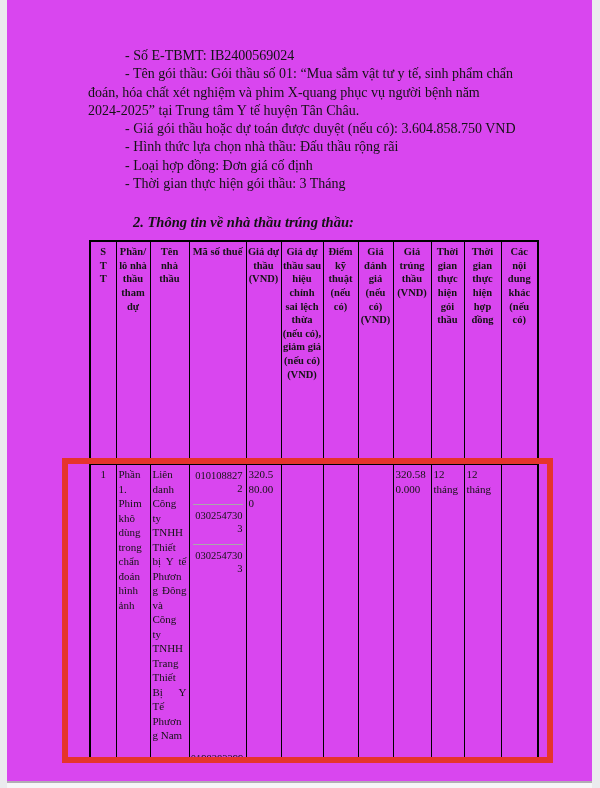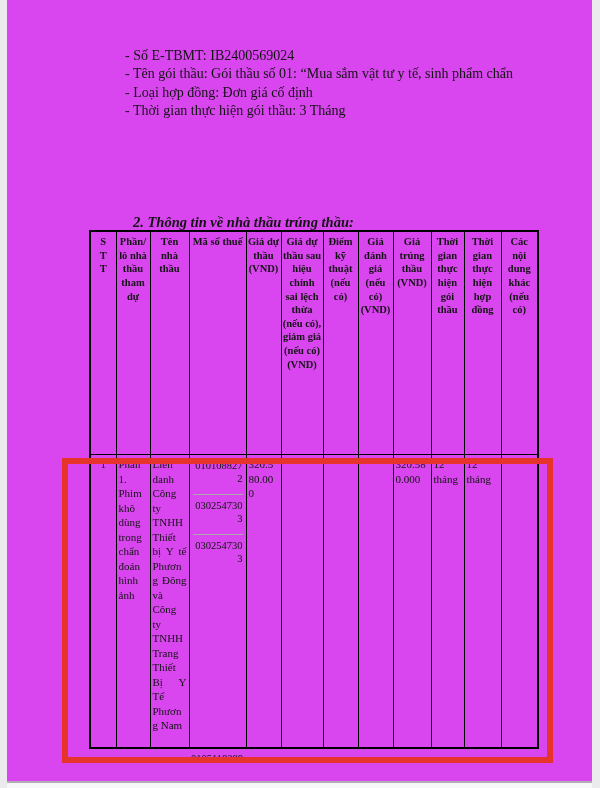--- a/index.html
+++ b/index.html
@@ -18,21 +18,21 @@
   
   .doc-text{position:absolute;left:88px;top:47px;width:470px;font-size:14px;}
   .doc-line{height:18.3px;line-height:18.3px;white-space:nowrap;}
   .doc-line.indent{padding-left:37px;}
   .section-heading{
     position:absolute;left:133px;top:213px;height:19px;line-height:19px;
     font-size:14.5px;font-weight:bold;font-style:italic;white-space:nowrap;text-align:center;
   }
 
   
-  .tbl-wrap{position:absolute;left:89px;top:230px;font-family:Liberation Serif, serif;}
+  .tbl-wrap{position:absolute;left:89px;top:240px;font-family:Liberation Serif, serif;}
   table.results{border-collapse:collapse;table-layout:fixed;width:448px;border:2px solid #000;}
   table.results th,table.results td{border:1px solid #000;}
   table.results th{
     font-weight:bold;font-size:10.5px;line-height:1.3;
     padding:3px 1px;vertical-align:top;text-align:center;
     overflow-wrap:anywhere;word-break:break-word;height:216px;
   }
   table.results td{
     font-size:11px;line-height:1.32;vertical-align:top;
     padding:2px 2px;overflow-wrap:anywhere;word-break:break-word;height:288px;
@@ -63,20 +63,24 @@
 <div class="screen">
 
   <div class="edge-strip edge-left"></div>
   <div class="edge-strip edge-right"></div>
   <div class="page-bottom-line"></div>
   <div class="page-bottom-area"></div>
 
   <div class="doc-text">
     <div class="doc-line indent">- Số E-TBMT: IB2400569024</div>
     <div class="doc-line indent">- Tên gói thầu: Gói thầu số 01: “Mua sắm vật tư y tế, sinh phẩm chẩn</div>
+    <div class="doc-line">đoán, hóa chất xét nghiệm và phim X-quang phục vụ người bệnh năm</div>
+    <div class="doc-line">2024-2025” tại Trung tâm Y tế huyện Tân Châu.</div>
+    <div class="doc-line indent">- Giá gói thầu hoặc dự toán được duyệt (nếu có): 3.604.858.750 VND</div>
+    <div class="doc-line indent">- Hình thức lựa chọn nhà thầu: Đấu thầu rộng rãi</div>
     <div class="doc-line indent">- Loại hợp đồng: Đơn giá cố định</div>
     <div class="doc-line indent">- Thời gian thực hiện gói thầu: 3 Tháng</div>
   </div>
 
   <div class="section-heading">2. Thông tin về nhà thầu trúng thầu:</div>
 
   <div class="tbl-wrap">
     <table class="results">
       <colgroup>
         <col style="width:26px">
@@ -124,17 +128,17 @@
           <td></td>
           <td>320.580.000</td>
           <td>12 tháng</td>
           <td>12 tháng</td>
           <td></td>
         </tr>
       </tbody>
     </table>
   </div>
 
-  <div class="overflow-tax">0105118288</div>
+  <div class="overflow-tax">0198283399</div>
 
   <div class="highlight-box"></div>
 
 </div>
 
 </body></html>

